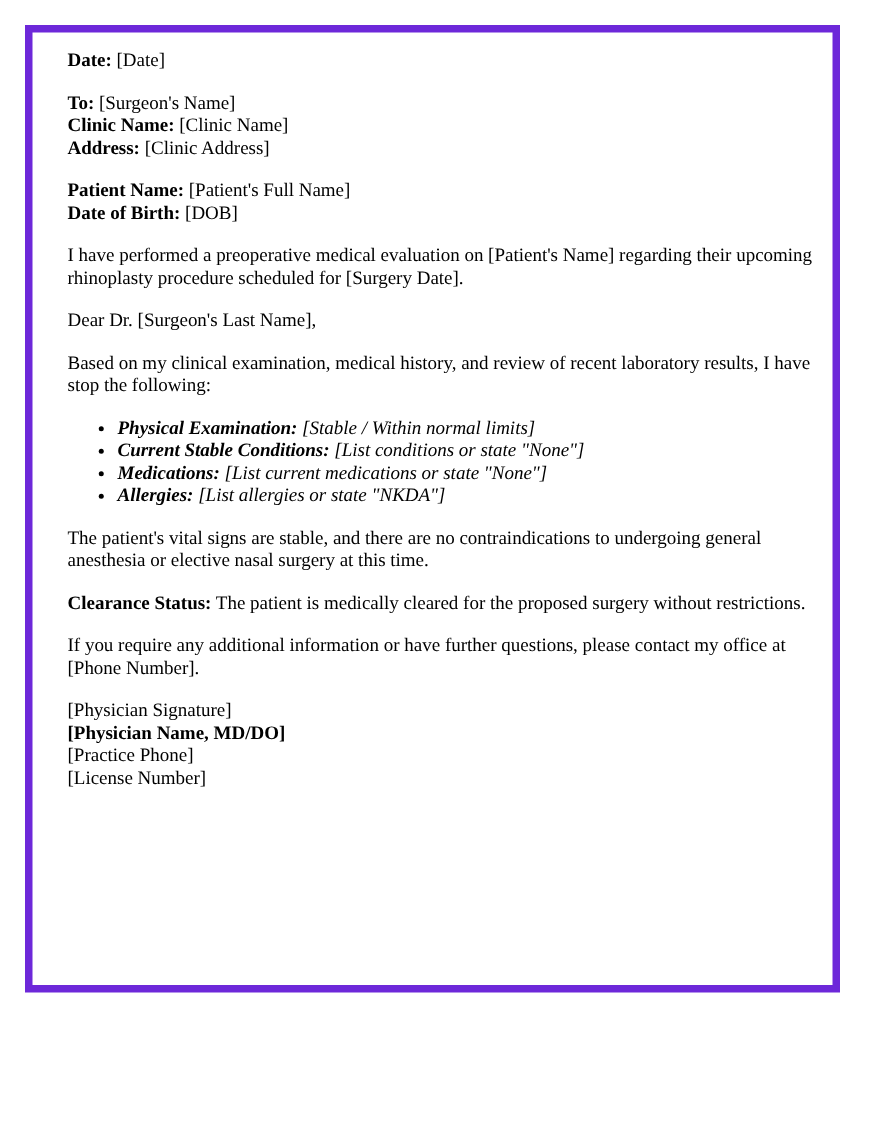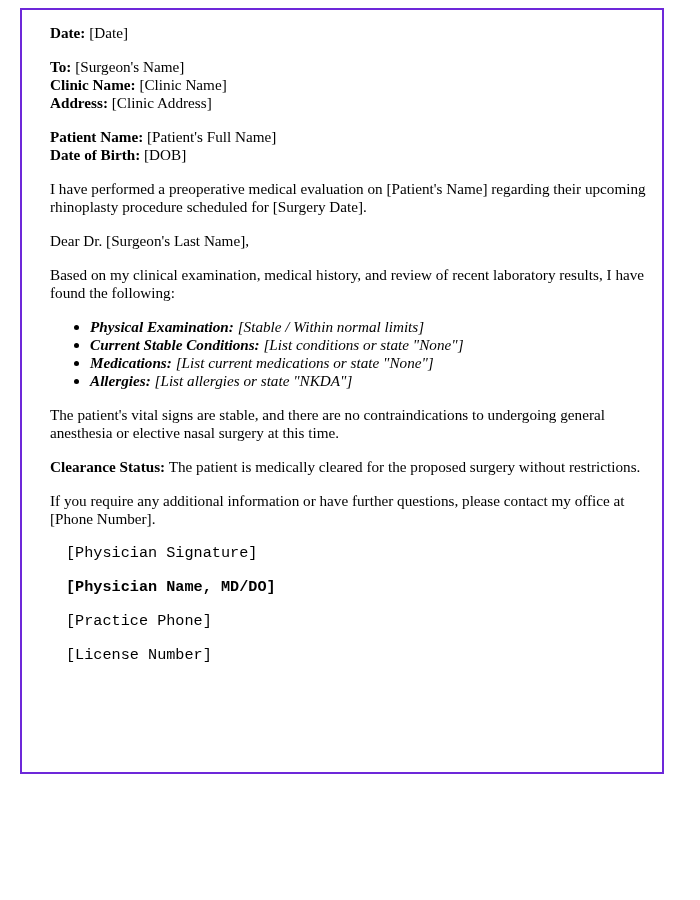--- a/index.html
+++ b/index.html
@@ -1,22 +1,22 @@
 <!DOCTYPE html>
 <html><head>
 <meta charset="utf-8">
 <style>
   html, body { margin:0; padding:0; background:#ffffff; }
   body { width:700px; height:900px; position:relative; font-family:"Liberation Serif", serif; font-size:15.2px; line-height:18px; color:#000; }
-  .letter { position:absolute; left:20px; top:8px; width:612px; height:748px; border:2px solid #6d28d9; padding:14px 0 0 28px; box-sizing:content-box; }
+  .letter { position:absolute; left:20px; top:20px; width:612px; height:748px; border:6px solid #6d28d9; padding:14px 0 0 28px; box-sizing:content-box; }
   .letter p { margin:0 0 16px 0; }
   b { font-weight:bold; }
   ul { margin:0 0 16px 0; padding-left:40px; }
   ul li { margin:0;font-style:italic; }
-  .sig p { margin:16px;font-family:Liberation Mono, monospace; }
+  .sig p { margin:0; }
 </style>
 </head>
 <body>
 
 <div class="letter">
   <p><b>Date:</b> <span>[Date]</span></p>
 
   <p>
     <b>To:</b> <span>[Surgeon's Name]</span><br>
     <b>Clinic Name:</b> <span>[Clinic Name]</span><br>
@@ -24,21 +24,21 @@
   </p>
 
 
   <p>
     <b>Patient Name:</b> <span>[Patient's Full Name]</span><br>
     <b>Date of Birth:</b> <span>[DOB]</span>
   </p>
 
   <p>I have performed a preoperative medical evaluation on [Patient's Name] regarding their upcoming rhinoplasty procedure scheduled for [Surgery Date].</p>
   <p>Dear Dr. [Surgeon's Last Name],</p>
-  <p>Based on my clinical examination, medical history, and review of recent laboratory results, I have found the following:</p>
+  <p>Based on my clinical examination, medical history, and review of recent laboratory results, I have stop the following:</p>
 
   <ul>
     <li><b>Physical Examination:</b> <span>[Stable / Within normal limits]</span></li>
     <li><b>Current Stable Conditions:</b> <span>[List conditions or state "None"]</span></li>
     <li><b>Medications:</b> <span>[List current medications or state "None"]</span></li>
     <li><b>Allergies:</b> <span>[List allergies or state "NKDA"]</span></li>
   </ul>
 
   <p>The patient's vital signs are stable, and there are no contraindications to undergoing general anesthesia or elective nasal surgery at this time.</p>
   <p><b>Clearance Status:</b> <span>The patient is medically cleared for the proposed surgery without restrictions.</span></p>

